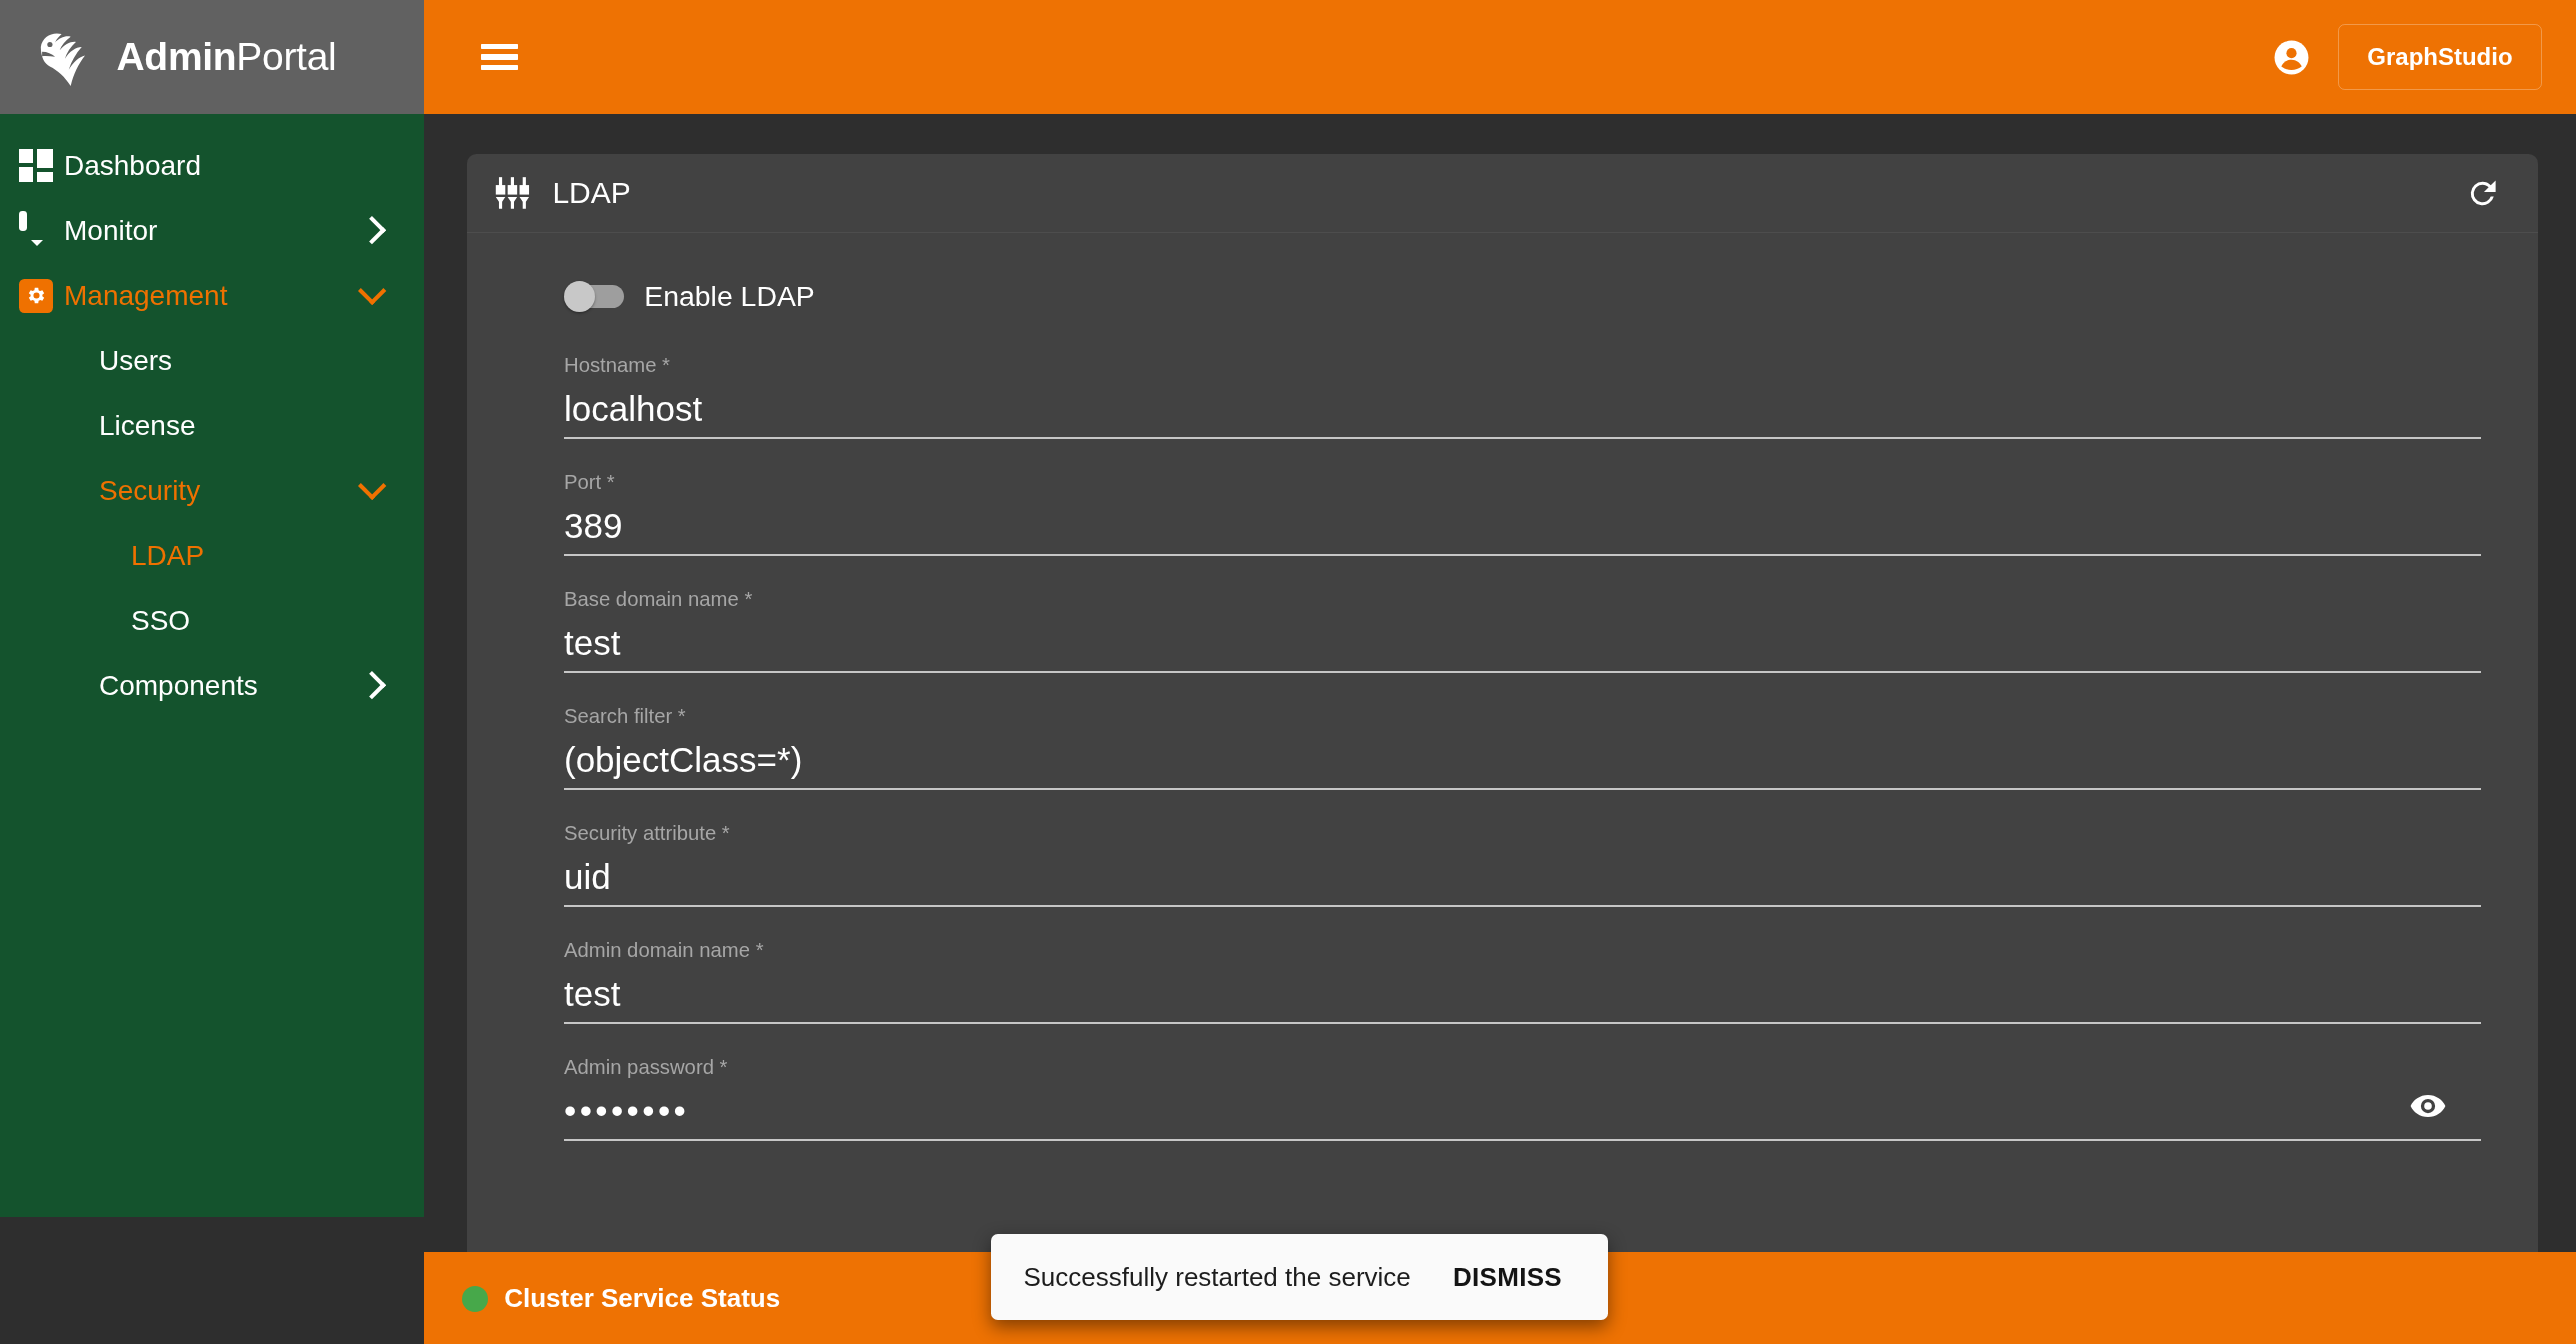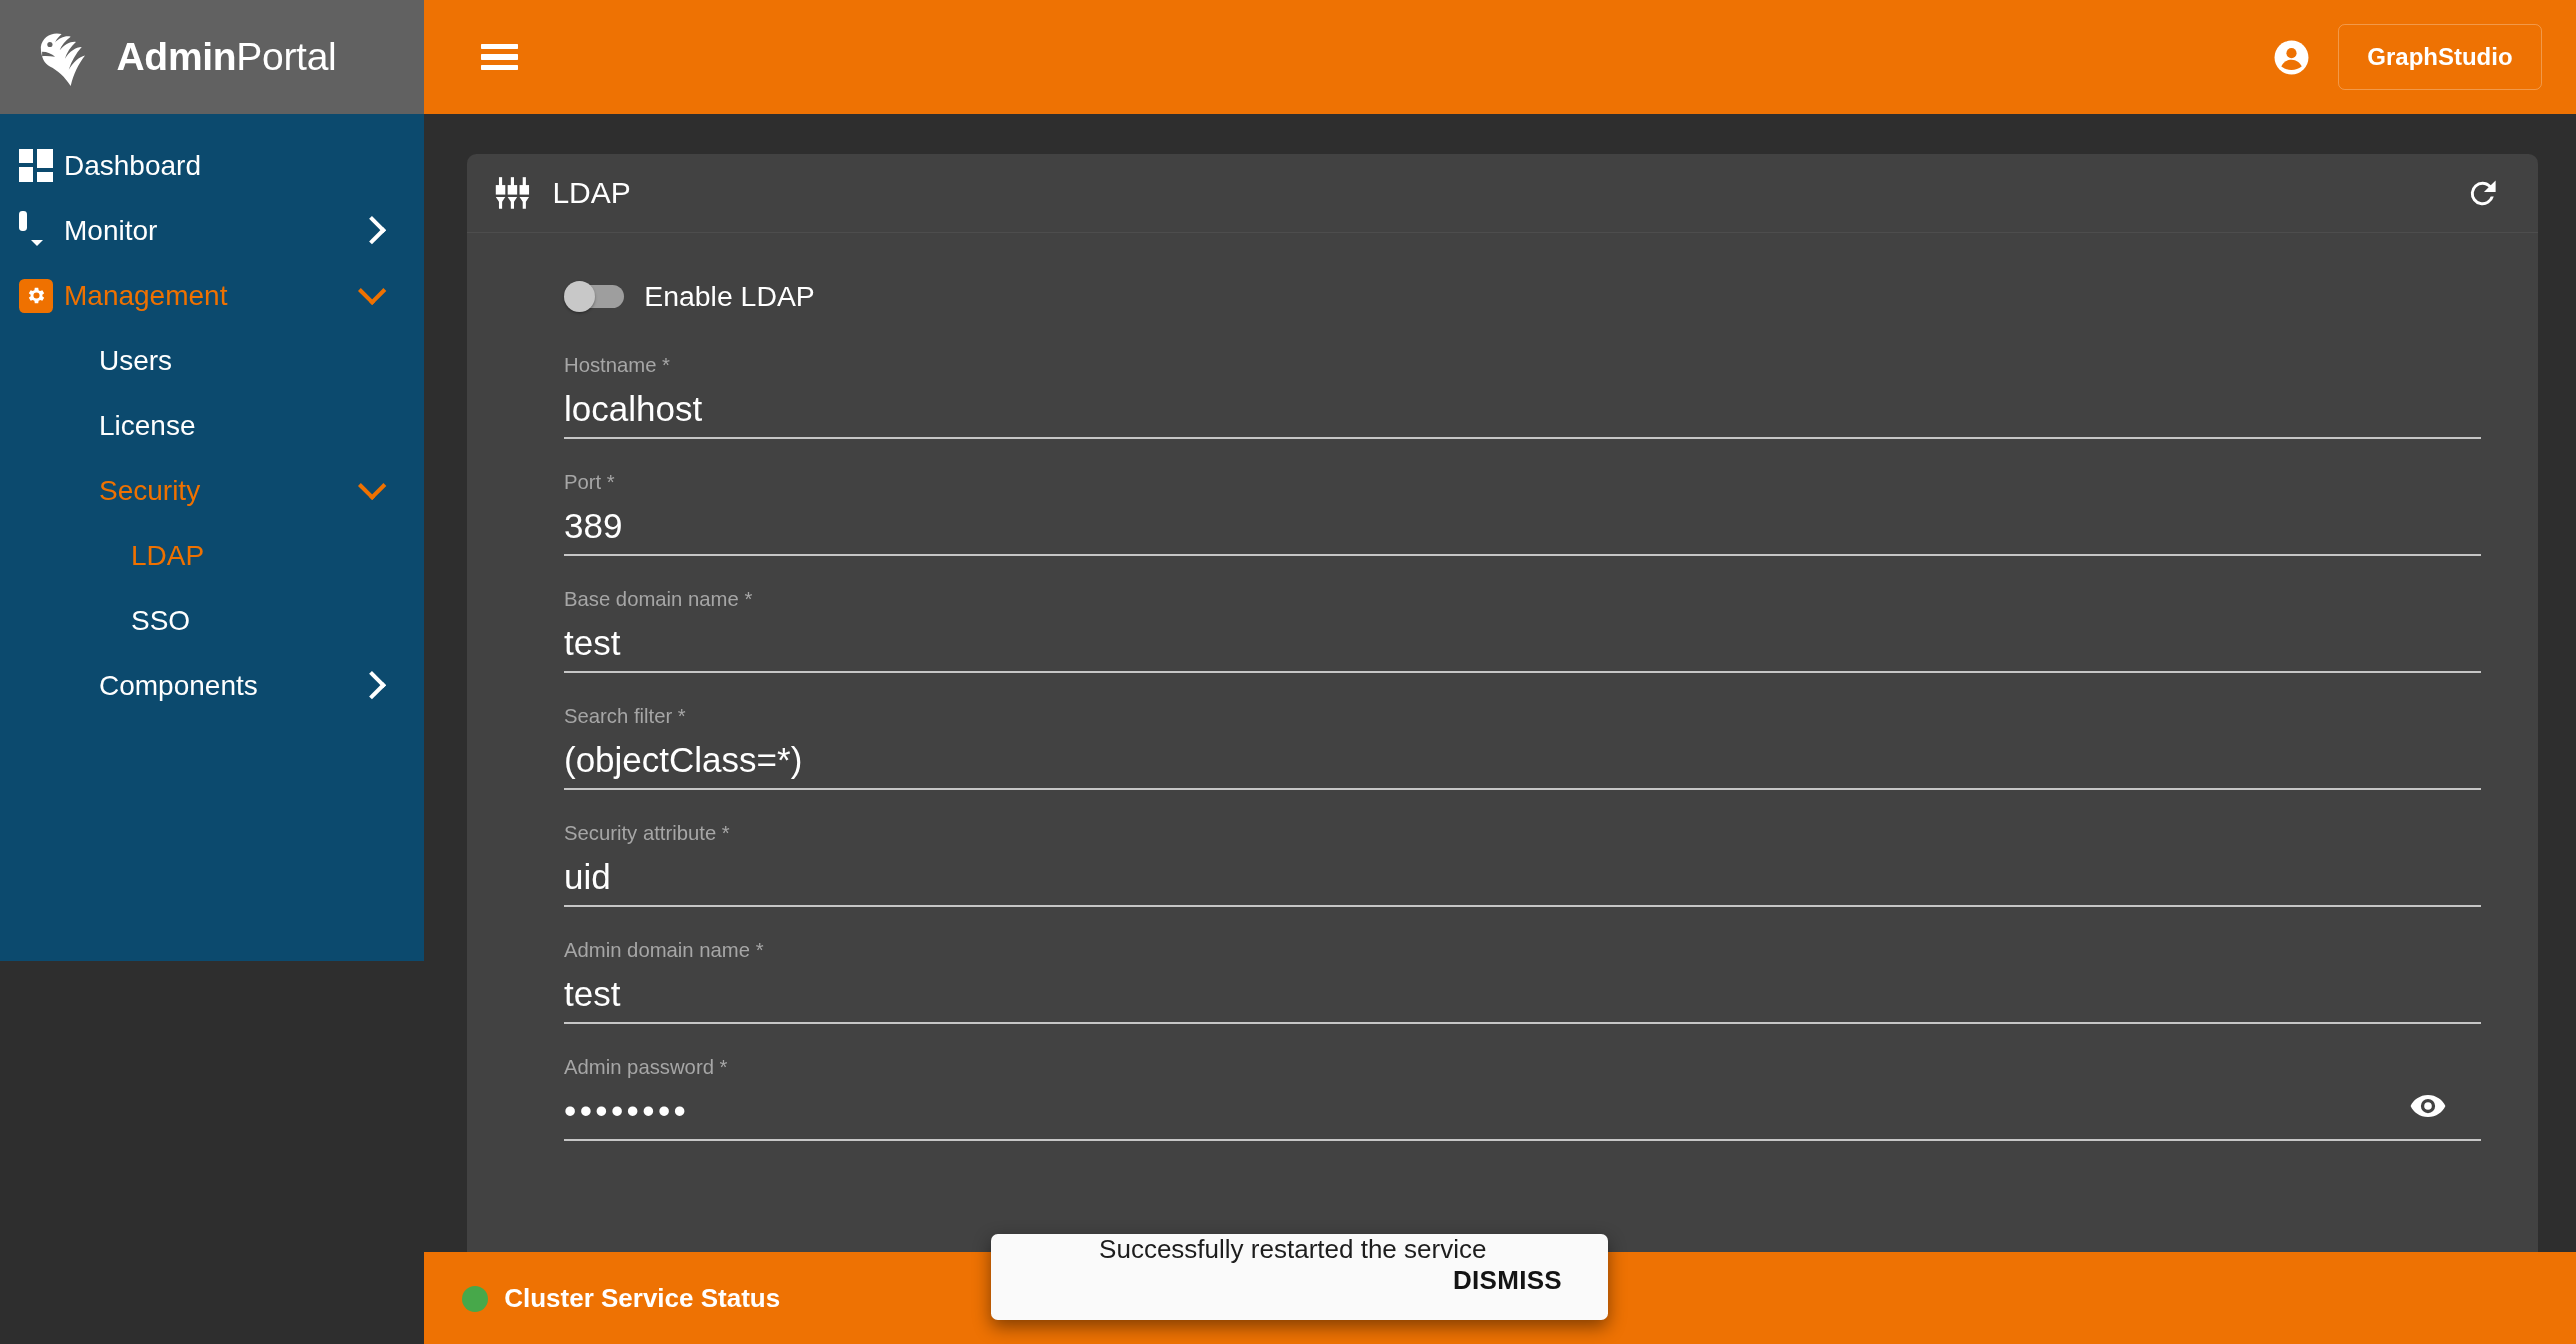--- a/index.html
+++ b/index.html
@@ -17,22 +17,22 @@
     position: relative;
     width: 2576px;
     height: 1345px;
   }
 
   
   #sidebar {
     position: absolute;
     left: 0; top: 0;
     width: 424px;
-    height: 961px;
-    background: #0c4a6e;
+    height: 1217px;
+    background: #14532d;
     z-index: 5;
   }
 
   #brand {
     height: 114px;
     background: #616161;
     display: flex;
     align-items: center;
     padding-left: 32.5px;
     gap: 19px;
@@ -338,21 +338,20 @@
     top: 1234px;
     width: 617px;
     height: 86px;
     background: #fafafa;
     border-radius: 6.8px;
     box-shadow: 0 6.8px 17.6px rgba(0,0,0,0.45);
     display: flex;
     align-items: center;
     padding: 0 46px 0 32.5px;
     z-index: 20;
-    flex-direction: column;
   }
   #snack-msg {
     font-size: 26px;
     color: #1d1d1d;
     white-space: nowrap;
   }
   #snack-dismiss {
     margin-left: auto;
     font-size: 26px;
     font-weight: 700;

